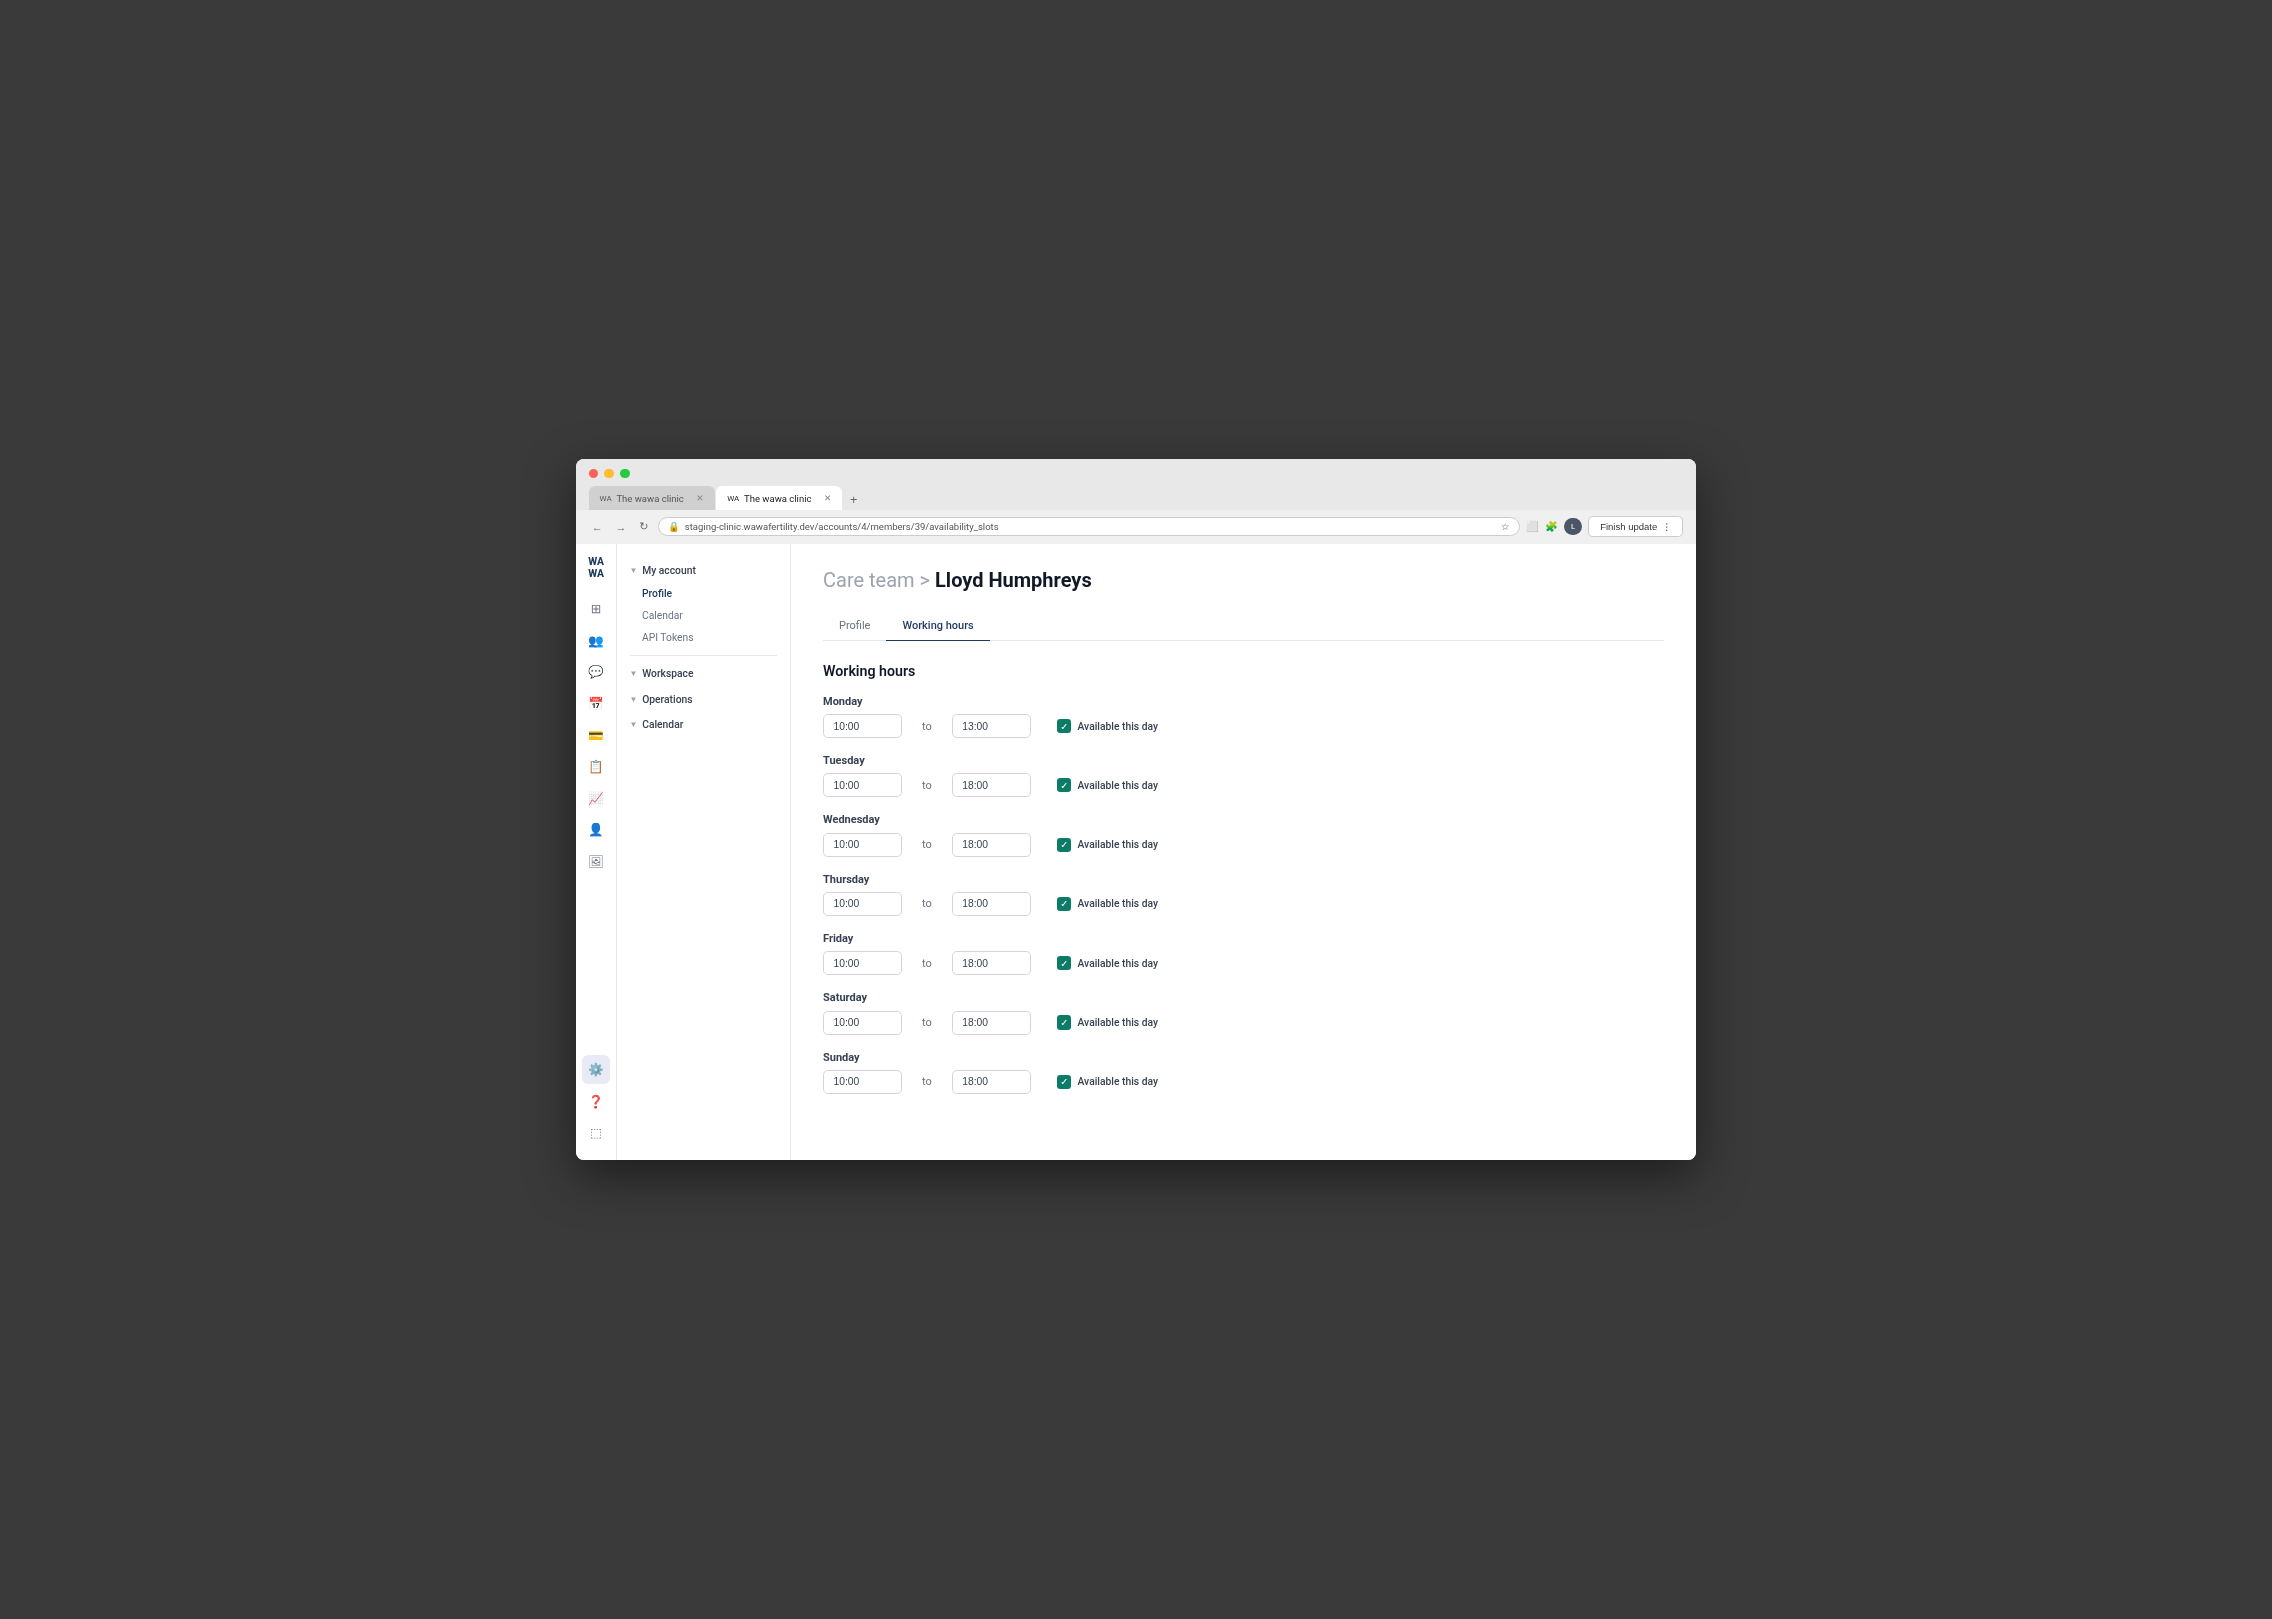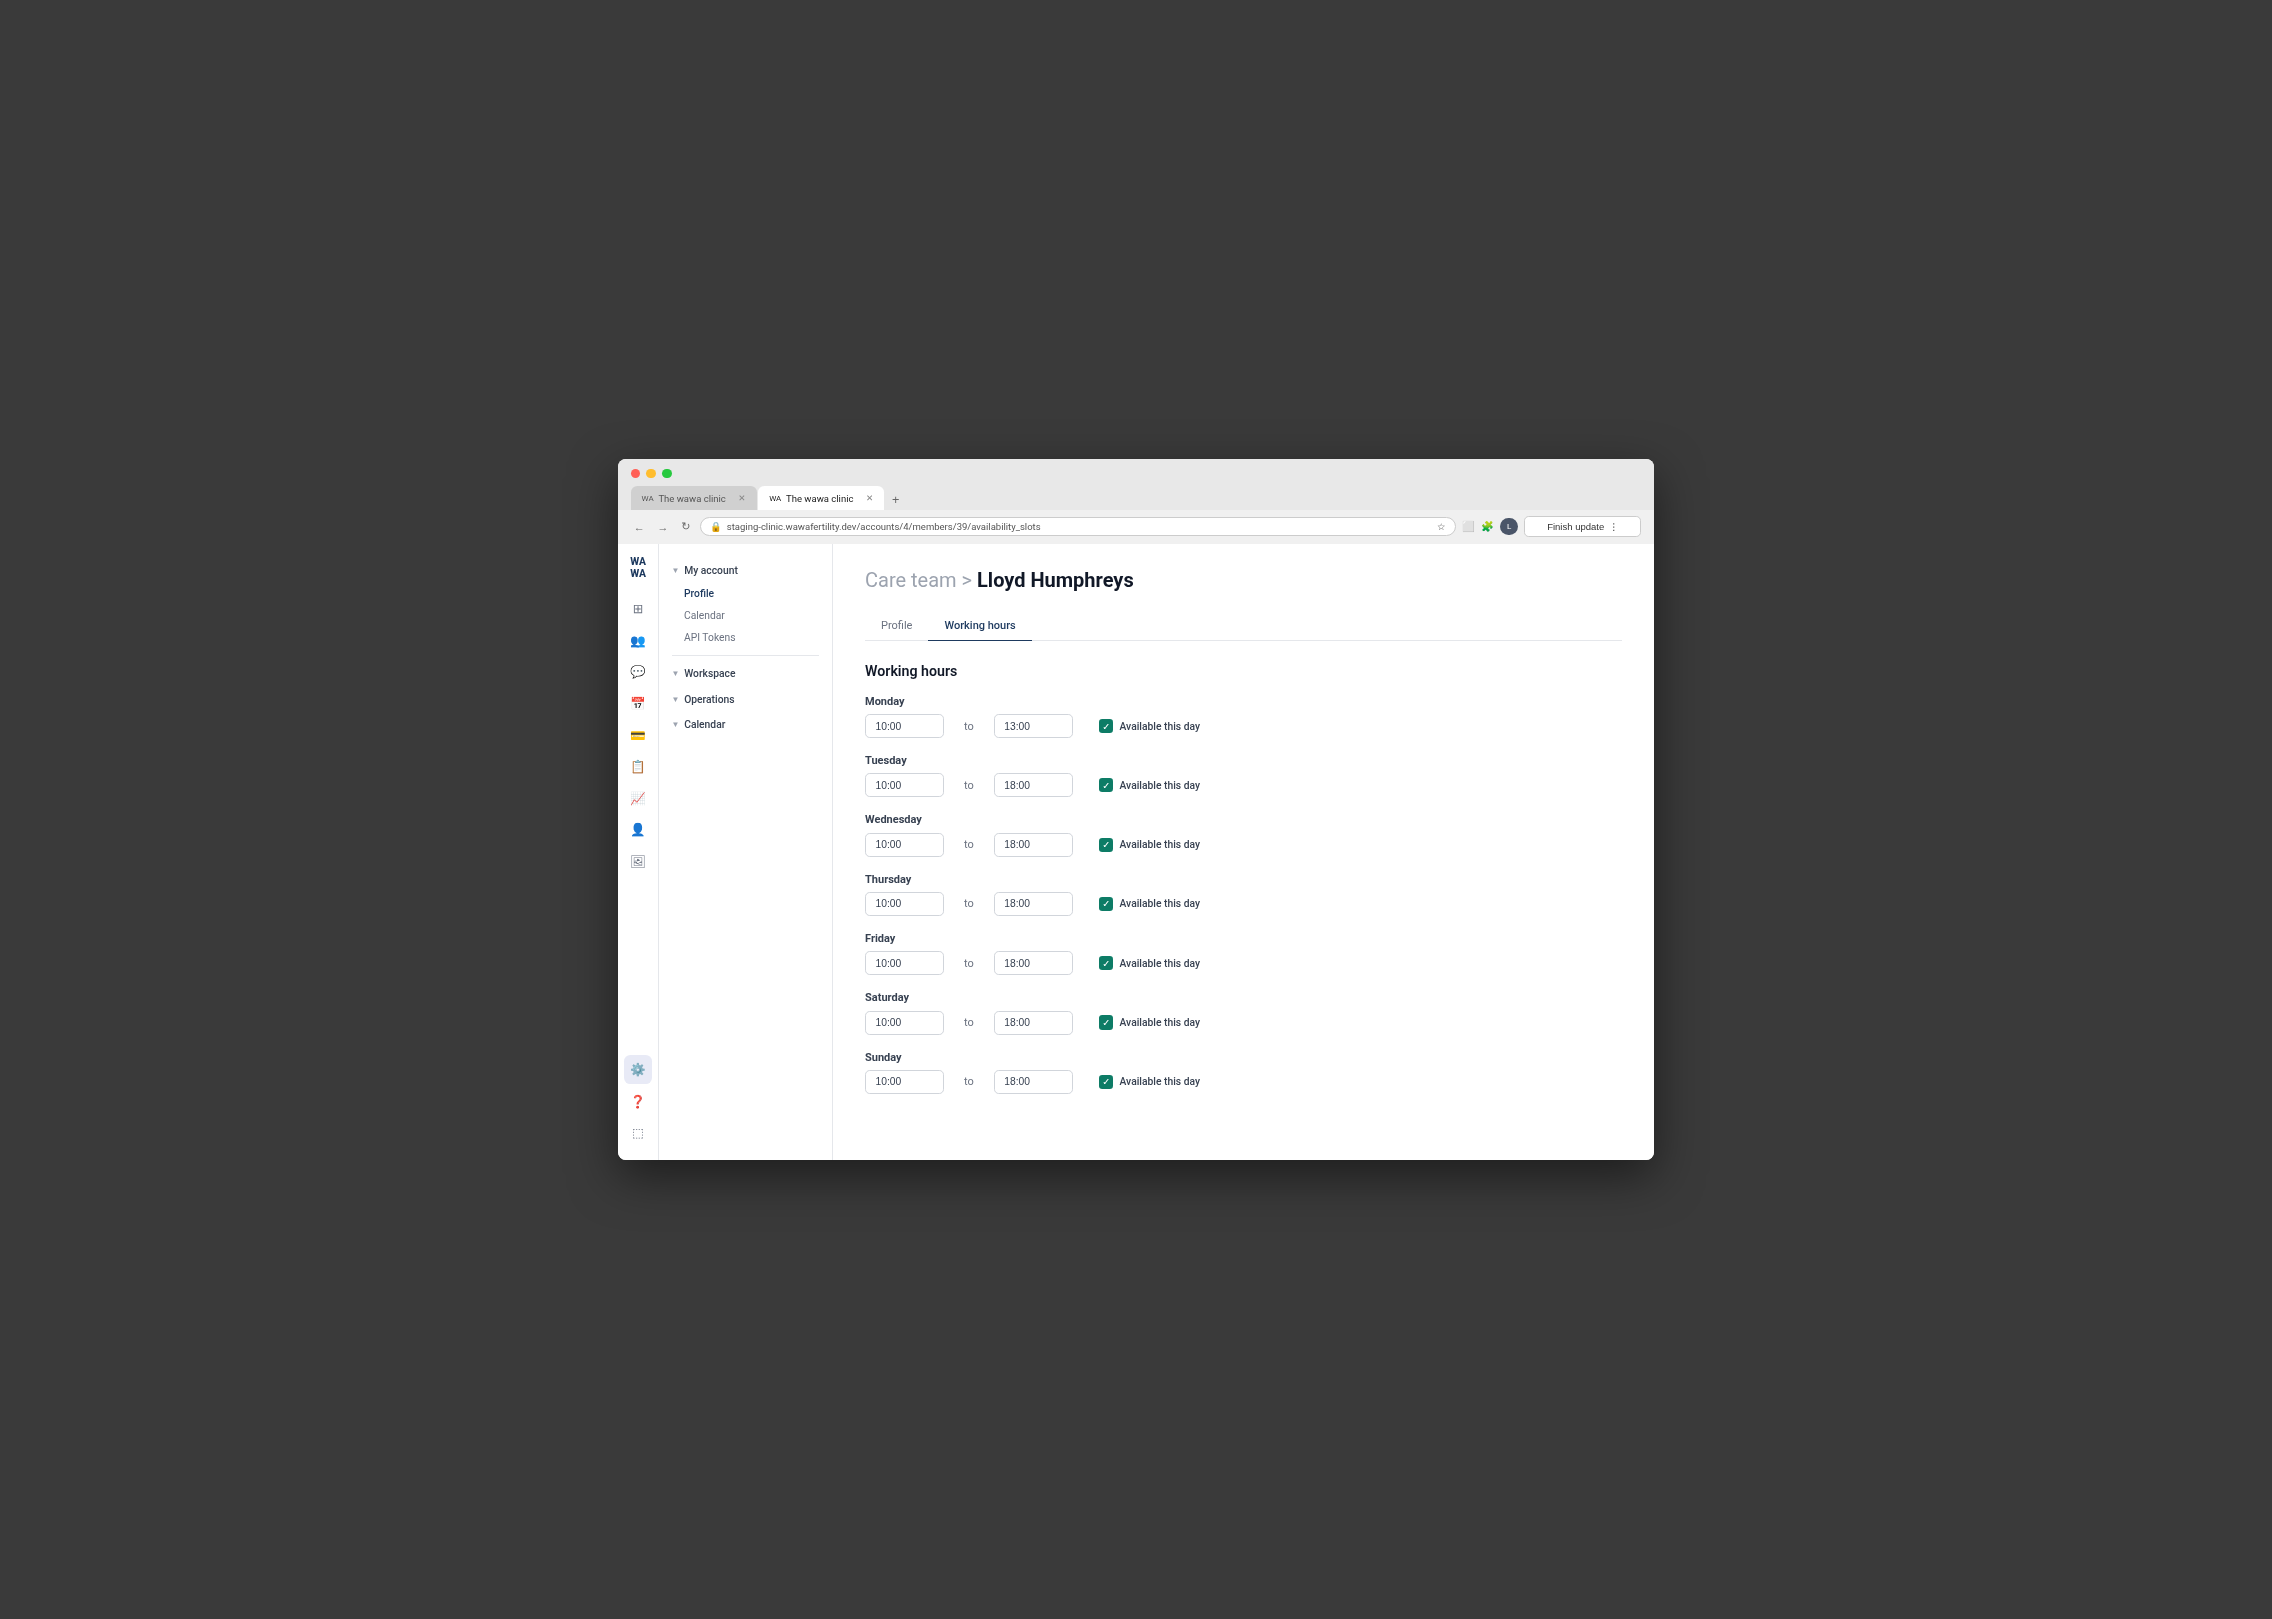--- a/index.html
+++ b/index.html
@@ -1,38 +1,38 @@
 <!DOCTYPE html>
 <html style="font-size:12.6px"><head>
   <meta charset="utf-8">
   <style>
     * { box-sizing: border-box; margin: 0; padding: 0; }
     body { font-family: -apple-system, BlinkMacSystemFont, 'Segoe UI', Roboto, sans-serif; background: #3a3a3a; display: flex; justify-content: center; align-items: center; min-height: 100vh; }
 
-    .browser-window { width: 1036px; background: #fff; border-radius: 8px; overflow: hidden; box-shadow: 0 16px 47px rgba(0,0,0,0.5); }
+    .browser-window { width: 1120px; background: #fff; border-radius: 8px; overflow: hidden; box-shadow: 0 16px 47px rgba(0,0,0,0.5); }
 
     
     .browser-chrome { background: #e8e8e8; padding: 9.5px 12.6px 0; }
     .browser-controls { display: flex; align-items: center; gap: 6.3px; margin-bottom: 8px; }
     .traffic-light { width: 9.5px; height: 9.5px; border-radius: 50%; }
     .tl-red { background: #ff5f56; }
     .tl-yellow { background: #ffbd2e; }
     .tl-green { background: #27c93f; }
     .tabs-row { display: flex; align-items: flex-end; gap: 1.6px; }
     .browser-tab { display: flex; align-items: center; gap: 4.7px; padding: 6.3px 11px; background: #d0d0d0; border-radius: 6.3px 6.3px 0 0; font-size: 9.5px; color: #555; cursor: pointer; min-width: 126px; }
     .browser-tab.active { background: #fff; color: #222; }
     .tab-favicon { font-size: 8px; }
     .tab-close { margin-left: auto; color: #888; font-size: 8.7px; }
     .new-tab-btn { background: none; border: none; font-size: 12.6px; color: #666; cursor: pointer; padding: 3.2px 6.3px; }
     .address-bar-row { display: flex; align-items: center; gap: 6.3px; padding: 6.3px 0; background: #f0f0f0; margin: 0 -12.6px; padding: 6.3px 12.6px; }
     .nav-btn { background: none; border: none; color: #666; cursor: pointer; font-size: 11px; padding: 3.2px; }
     .address-bar { flex: 1; display: flex; align-items: center; background: #fff; border: 0.8px solid #ccc; border-radius: 16px; padding: 3.2px 9.5px; font-size: 9.5px; color: #555; gap: 4.7px; }
     .address-text { flex: 1; }
     .address-icons { display: flex; gap: 6.3px; color: #666; font-size: 10.3px; }
-    .finish-update-btn { background: #fff; border: 0.8px solid #ccc; border-radius: 4.7px; padding: 4px 22px; font-size: 9.5px; color: #333; cursor: pointer; display: flex; align-items: center; gap: 4.7px; }
+    .finish-update-btn { background: #fff; border: 0.8px solid #ccc; border-radius: 4.7px; padding: 4px 11px; font-size: 9.5px; color: #333; cursor: pointer; display: flex; align-items: center; gap: 4.7px; }
     .avatar-circle { width: 17.4px; height: 17.4px; border-radius: 50%; background: #4a5568; color: #fff; font-size: 8px; display: flex; align-items: center; justify-content: center; }
 
     
     .app-body { display: flex; height: 616px; }
 
     
     .icon-sidebar { width: 41px; background: #fff; border-right: 0.8px solid #e5e7eb; display: flex; flex-direction: column; align-items: center; padding: 12.6px 0; gap: 3.2px; }
     .logo-mark { color: #1e3a5f; font-weight: 800; font-size: 10.3px; line-height: 1.1; text-align: center; margin-bottom: 12.6px; }
     .icon-btn { width: 28.4px; height: 28.4px; display: flex; align-items: center; justify-content: center; border-radius: 6.3px; cursor: pointer; color: #6b7280; font-size: 12.6px; }
     .icon-btn.active { background: #e8eaf6; color: #1e3a5f; }

